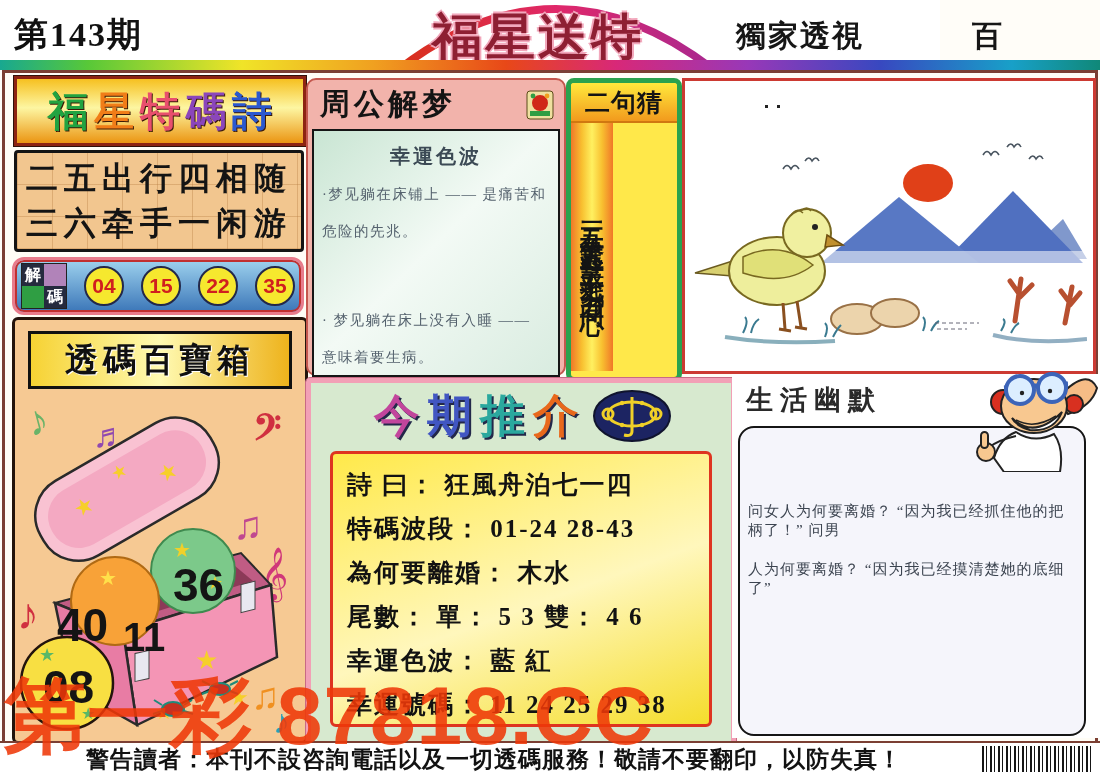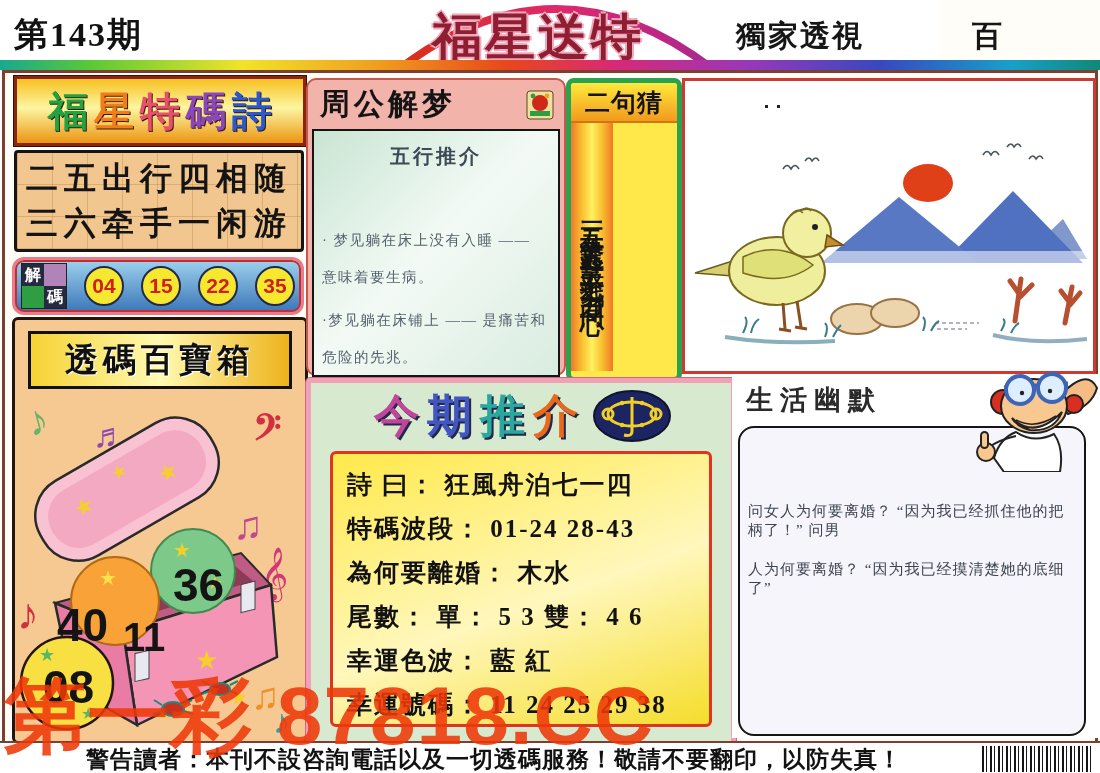--- a/index.html
+++ b/index.html
@@ -214,23 +214,23 @@
       <span id="dream-title">周公解梦</span>
       <svg width="28" height="30" viewBox="0 0 28 30">
         <rect x="1" y="1" width="26" height="28" rx="3" fill="#efe0a0" stroke="#5a4a18"></rect>
         <circle cx="14" cy="13" r="8" fill="#d02818"></circle>
         <rect x="4" y="21" width="20" height="5" fill="#2f9e43"></rect>
         <circle cx="7" cy="6" r="2.4" fill="#2f9e43"></circle>
         <circle cx="21" cy="6" r="2.4" fill="#f0a020"></circle>
       </svg>
     </div>
     <div id="dream-content">
-      <div id="dream-subtitle">五行推介</div>
+      <div id="dream-subtitle">幸運色波</div>
+      <div class="dream-item">·梦见躺在床铺上 —— 是痛苦和危险的先兆。</div>
       <div class="dream-item second">· 梦见躺在床上没有入睡 —— 意味着要生病。</div>
-      <div class="dream-item">·梦见躺在床铺上 —— 是痛苦和危险的先兆。</div>
     </div>
   </div>
 
   <div id="couplet-box" class="abs">
     <div id="couplet-title">二句猜</div>
     <div id="couplet-body">
       <div class="couplet-line">三五争鋒五擊鼓</div>
       <div class="couplet-line">二七戮力五同心</div>
     </div>
   </div>

